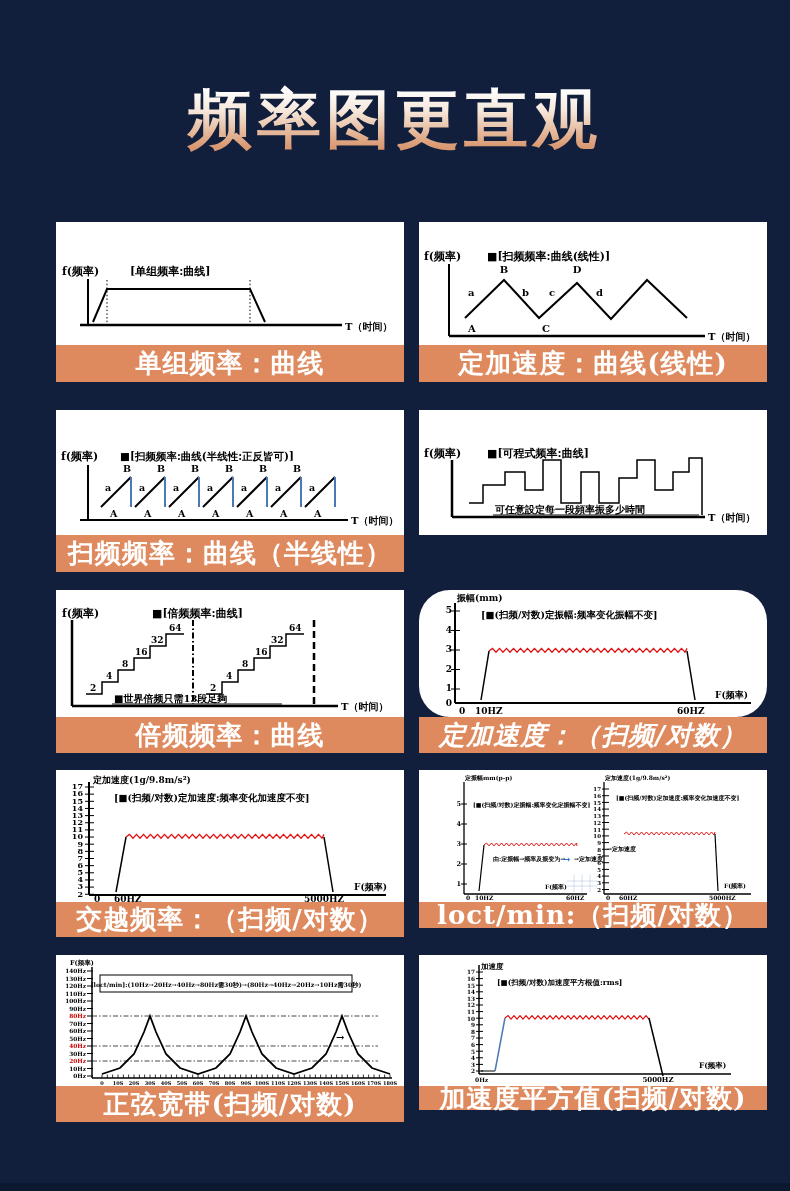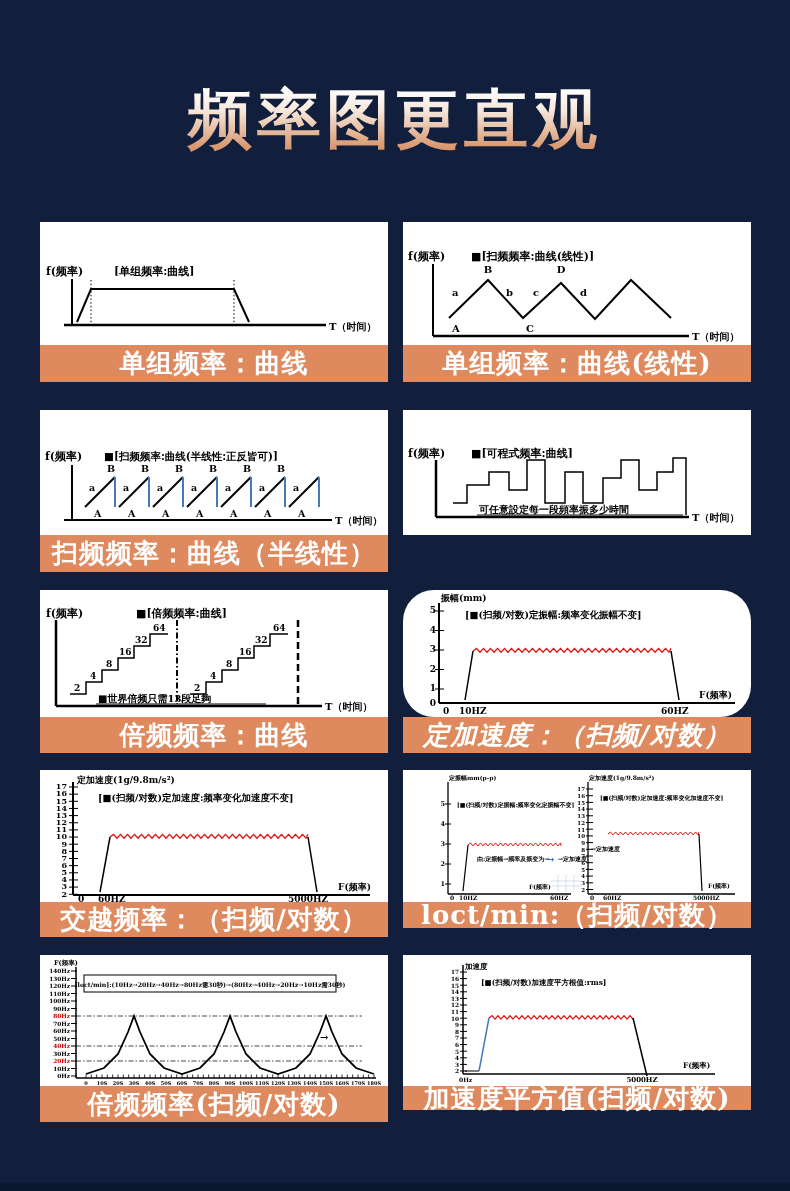--- a/index.html
+++ b/index.html
@@ -5,21 +5,21 @@
   html,body{margin:0;padding:0;background:#111F3C;}
   #stage{position:relative;width:790px;height:1191px;background:#111F3C;overflow:hidden;
          font-family:"DejaVu Serif","Liberation Serif",serif;padding-left:14px;}
   #title{position:absolute;left:0;top:76px;width:790px;text-align:center;
          font-size:64px;font-weight:bold;letter-spacing:5px;color:#E3B393;}
   @supports ((-webkit-background-clip:text) or (background-clip:text)){
     #title{background:linear-gradient(180deg,#FFFFFF 15%,#F6E7DA 40%,#DA9B74 80%,#C98A63 100%);
            -webkit-background-clip:text;background-clip:text;color:transparent;
            -webkit-text-fill-color:transparent;}
   }
-  .panel{position:absolute;}
+  .panel{position:absolute;margin-left:16px;}
   .chart{background:#FFFFFF;width:100%;}
   .chart svg{display:block;}
   .chart svg text{font-family:"DejaVu Serif","Liberation Serif",serif;}
   .caption{width:100%;background:#DE8A5E;color:#FFFFFF;text-align:center;
            font-size:26px;font-weight:bold;letter-spacing:1px;
            display:flex;align-items:center;justify-content:center;}
   #bottom-strip{position:absolute;left:0;bottom:0;width:790px;height:8px;background:#0B1830;}
 </style>
 </head>
 <body>
@@ -54,21 +54,21 @@
             <text x="49" y="74" font-size="10" fill="#000000" text-anchor="start" font-weight="bold">a</text>
             <text x="85" y="51" font-size="10" fill="#000000" text-anchor="middle" font-weight="bold">B</text>
             <text x="103" y="74" font-size="10" fill="#000000" text-anchor="start" font-weight="bold">b</text>
             <text x="130" y="74" font-size="10" fill="#000000" text-anchor="start" font-weight="bold">c</text>
             <text x="158" y="51" font-size="10" fill="#000000" text-anchor="middle" font-weight="bold">D</text>
             <text x="177" y="74" font-size="10" fill="#000000" text-anchor="start" font-weight="bold">d</text>
             <text x="49" y="110" font-size="10" fill="#000000" text-anchor="start" font-weight="bold">A</text>
             <text x="123" y="110" font-size="10" fill="#000000" text-anchor="start" font-weight="bold">C</text>
           </svg>
         </div>
-        <div class="caption" style="height: 37px;">单组频率：曲线(线性)</div>
+        <div class="caption" style="height: 37px;">定加速度：曲线(线性)</div>
       </div>
       <div class="panel" style="left: 40px; top: 410px; width: 348px;">
         <div class="chart" style="height: 125px;">
           <svg viewBox="0 0 348 125" width="348" height="125">
             <text x="5" y="50" font-size="11" fill="#000000" text-anchor="start" font-weight="bold">f(频率)</text>
             <text x="64" y="50" font-size="10.5" fill="#000000" text-anchor="start" font-weight="bold">■[扫频频率:曲线(半线性:正反皆可)]</text>
             <line x1="32" y1="55" x2="32" y2="110" stroke="#000000" stroke-width="2"></line>
             <line x1="24" y1="110" x2="292" y2="110" stroke="#000000" stroke-width="2"></line>
             <text x="295" y="114" font-size="10" fill="#000000" text-anchor="start" font-weight="bold">T（时间）</text>
             <line x1="45" y1="97" x2="75" y2="67" stroke="#000000" stroke-width="2"></line>
@@ -422,21 +422,21 @@
             <text x="238" y="130" font-size="5" fill="#000000" text-anchor="middle" font-weight="bold">120S</text>
             <text x="254" y="130" font-size="5" fill="#000000" text-anchor="middle" font-weight="bold">130S</text>
             <text x="270" y="130" font-size="5" fill="#000000" text-anchor="middle" font-weight="bold">140S</text>
             <text x="286" y="130" font-size="5" fill="#000000" text-anchor="middle" font-weight="bold">150S</text>
             <text x="302" y="130" font-size="5" fill="#000000" text-anchor="middle" font-weight="bold">160S</text>
             <text x="318" y="130" font-size="5" fill="#000000" text-anchor="middle" font-weight="bold">170S</text>
             <text x="334" y="130" font-size="5" fill="#000000" text-anchor="middle" font-weight="bold">180S</text>
             <text x="280" y="86" font-size="10" fill="#000000" text-anchor="start" font-weight="bold">→</text>
           </svg>
         </div>
-        <div class="caption" style="height: 36px;">倍频频率(扫频/对数)</div>
+        <div class="caption" style="height: 36px;">正弦宽带(扫频/对数)</div>
       </div>
       <div class="panel" style="left: 403px; top: 955px; width: 348px;">
         <div class="chart" style="height: 131px;">
           <svg viewBox="0 0 348 131" width="348" height="131">
             <text x="62" y="14" font-size="7.5" fill="#000000" text-anchor="start" font-weight="bold">加速度</text>
             <text x="56" y="19.3" font-size="5.8" fill="#000000" text-anchor="end" font-weight="bold">17</text>
             <line x1="57" y1="17" x2="64" y2="17" stroke="#000000" stroke-width="1"></line>
             <text x="56" y="25.9" font-size="5.8" fill="#000000" text-anchor="end" font-weight="bold">16</text>
             <line x1="57" y1="23.6" x2="64" y2="23.6" stroke="#000000" stroke-width="1"></line>
             <text x="56" y="32.5" font-size="5.8" fill="#000000" text-anchor="end" font-weight="bold">15</text>

